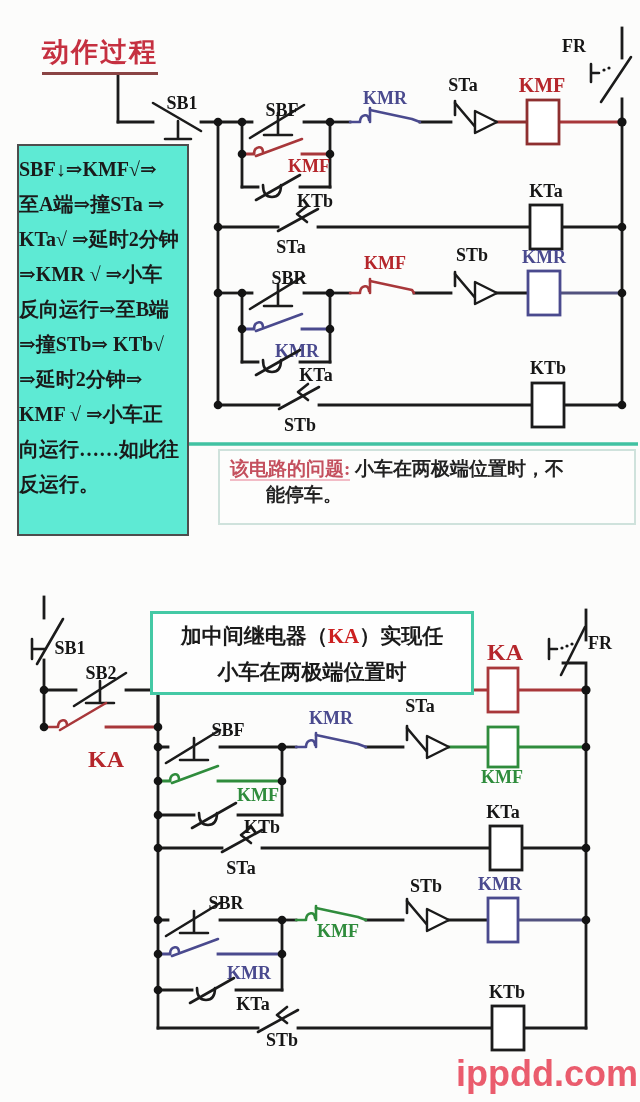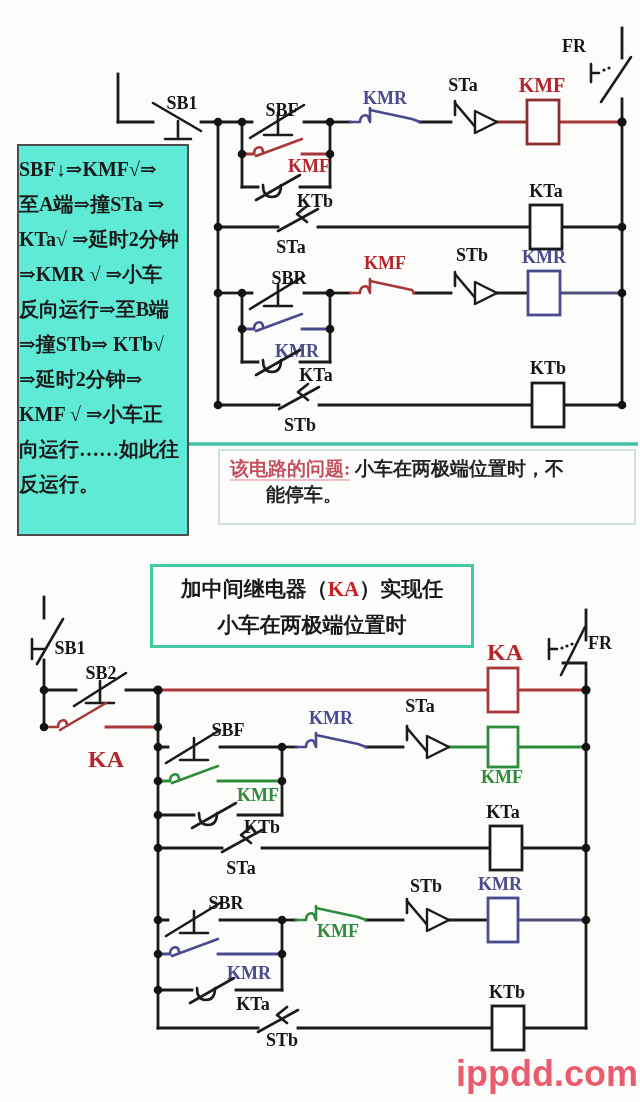--- a/index.html
+++ b/index.html
@@ -29,21 +29,21 @@
   .page-title{position:absolute;left:42px;top:34px;font-size:27px;font-weight:700;color:#c53040;
               border-bottom:3px solid #8a4444;padding-bottom:2px;letter-spacing:2px;}
   .action-box{position:absolute;left:17px;top:144px;width:168px;height:378px;
               border:2px solid #4d4d4d;background:#5eead4;padding:6px 0 4px 0;}
   .action-box .ln{font-size:20px;font-weight:700;color:#1a1a1a;line-height:35px;white-space:nowrap;}
   .problem-box{position:absolute;left:218px;top:449px;width:396px;height:47px;
                border:2px solid #cfe2dc;background:#fdfdfc;padding:5px 8px 20px 10px;
                font-size:19px;font-weight:700;color:#222;}
   .problem-label{color:#c4505e;border-bottom:2px solid #f2bcc6;}
   .problem-line2{margin-left:36px;}
-  .solution-box{position:absolute;left:150px;top:564px;width:318px;height:74px;
+  .solution-box{position:absolute;left:150px;top:611px;width:318px;height:74px;
                 border:3px solid #44c9a5;background:#fefefe;text-align:center;
                 font-size:21px;font-weight:700;color:#1a1a1a;line-height:36px;padding-top:4px;}
   .solution-box .ka{color:#cc1f1f;}
   .watermark{position:absolute;left:456px;top:1053px;font-family:"Liberation Sans","DejaVu Sans",sans-serif;
              font-size:36px;font-weight:700;color:#e94f62;opacity:.92;letter-spacing:0px;}
 </style>
 </head>
 <body>
 
 <div class="canvas">
@@ -384,20 +384,21 @@
       <circle class="dot" cx="158" cy="920" r="4.3"></circle>
           <circle class="dot" cx="282" cy="920" r="4.3"></circle>
       <circle class="dot" cx="158" cy="954" r="4.3"></circle>
           <circle class="dot" cx="282" cy="954" r="4.3"></circle>
       <circle class="dot" cx="158" cy="990" r="4.3"></circle>
           <circle class="dot" cx="586" cy="920" r="4.3"></circle>
     </g>
   </g>
 </svg>
 
+<div class="page-title">动作过程</div>
 
 <div class="action-box">
   <div class="ln">SBF↓⇒KMF√⇒</div>
   <div class="ln">至A端⇒撞STa ⇒</div>
   <div class="ln">KTa√ ⇒延时2分钟</div>
   <div class="ln">⇒KMR √ ⇒小车</div>
   <div class="ln">反向运行⇒至B端</div>
   <div class="ln">⇒撞STb⇒ KTb√</div>
   <div class="ln">⇒延时2分钟⇒</div>
   <div class="ln">KMF √ ⇒小车正</div>

